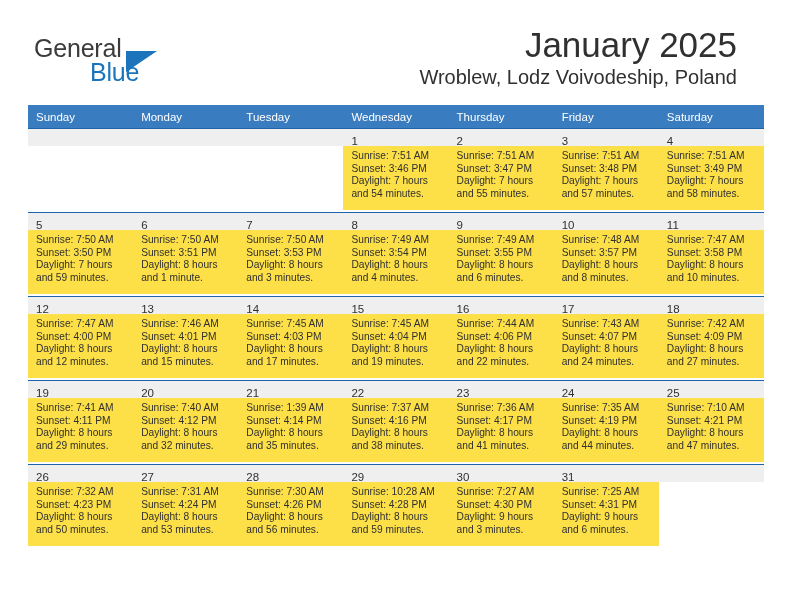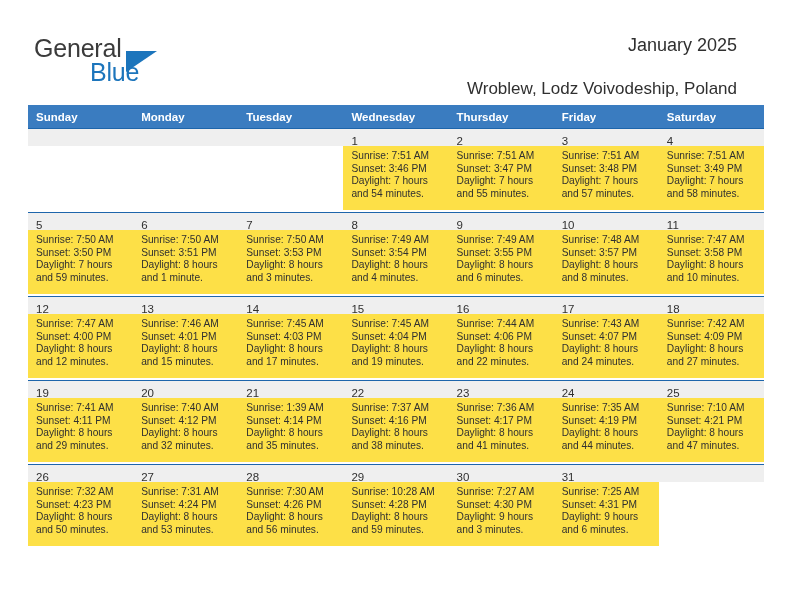--- a/index.html
+++ b/index.html
@@ -64,47 +64,47 @@
     border-top: 0 solid transparent;
   }
 
   .title-block {
     position: absolute;
     right: 0;
     top: 0;
     text-align: right;
   }
   .cal-title {
-    font-size: 18px;
+    font-size: 35px;
     color: #303030;
     line-height: 34px;
     white-space: nowrap;
   }
   .cal-subtitle {
-    font-size: 17px;
+    font-size: 20px;
     color: #303030;
     line-height: 22px;
-    margin-top: 16px;
+    margin-top: 4px;
     white-space: nowrap;
   }
 
   
   .calendar {
     position: absolute;
     left: 28px;
     top: 105px;
     width: 736px;
     border-collapse: collapse;
     table-layout: fixed;
   }
   .calendar th {
     background: #3a7cc0;
     color: #ffffff;
     font-size: 11.5px;
-    font-weight: bold;
+    font-weight: normal;
     text-align: left;
     padding: 5px 0 5px 8px;
     height: 13px;
     border: none;
   }
   .calendar td {
     vertical-align: top;
     padding: 0;
     border-top: 1.6px solid #1d65ab;
     background: #ffffff;

